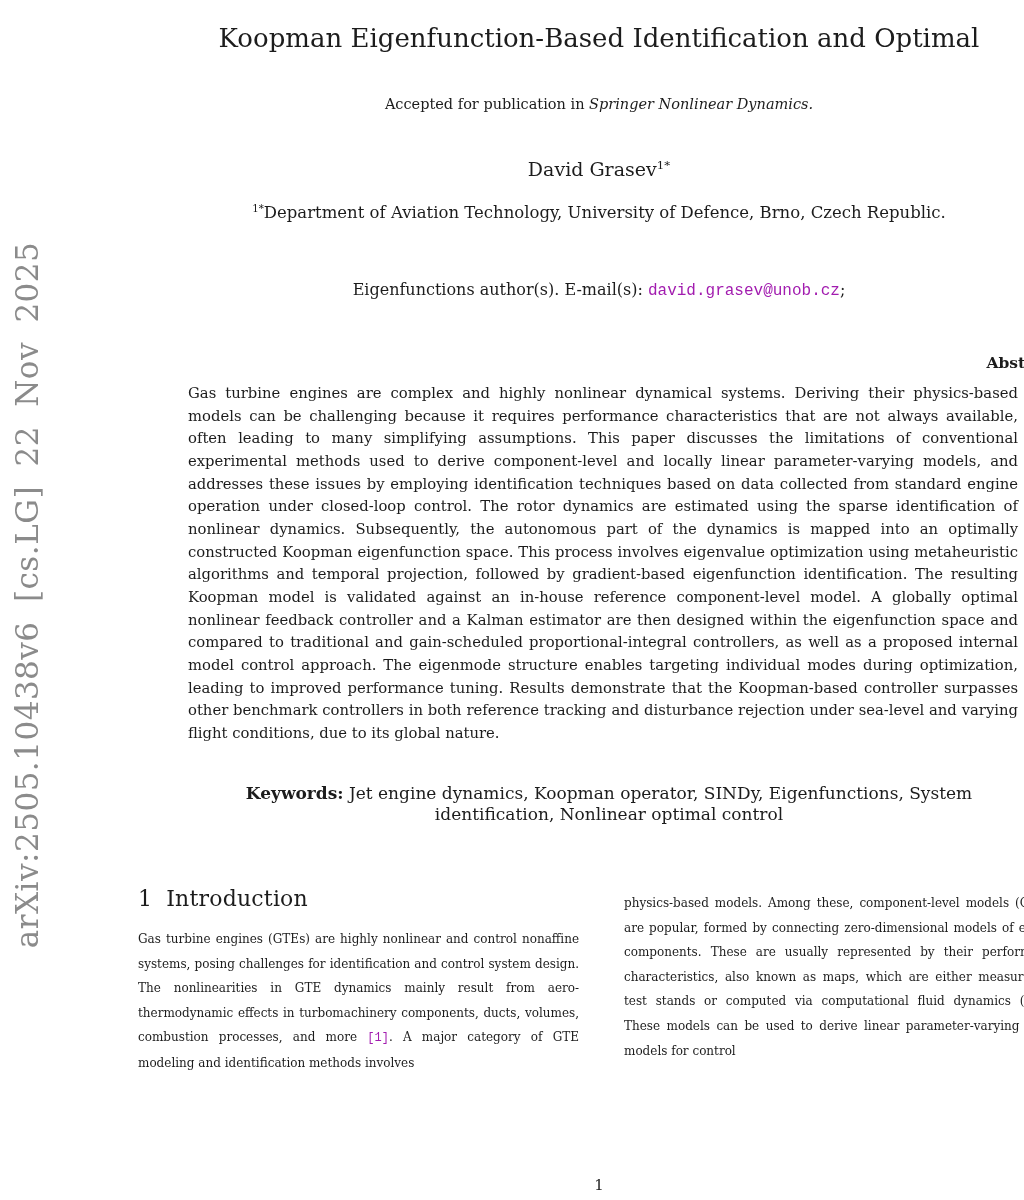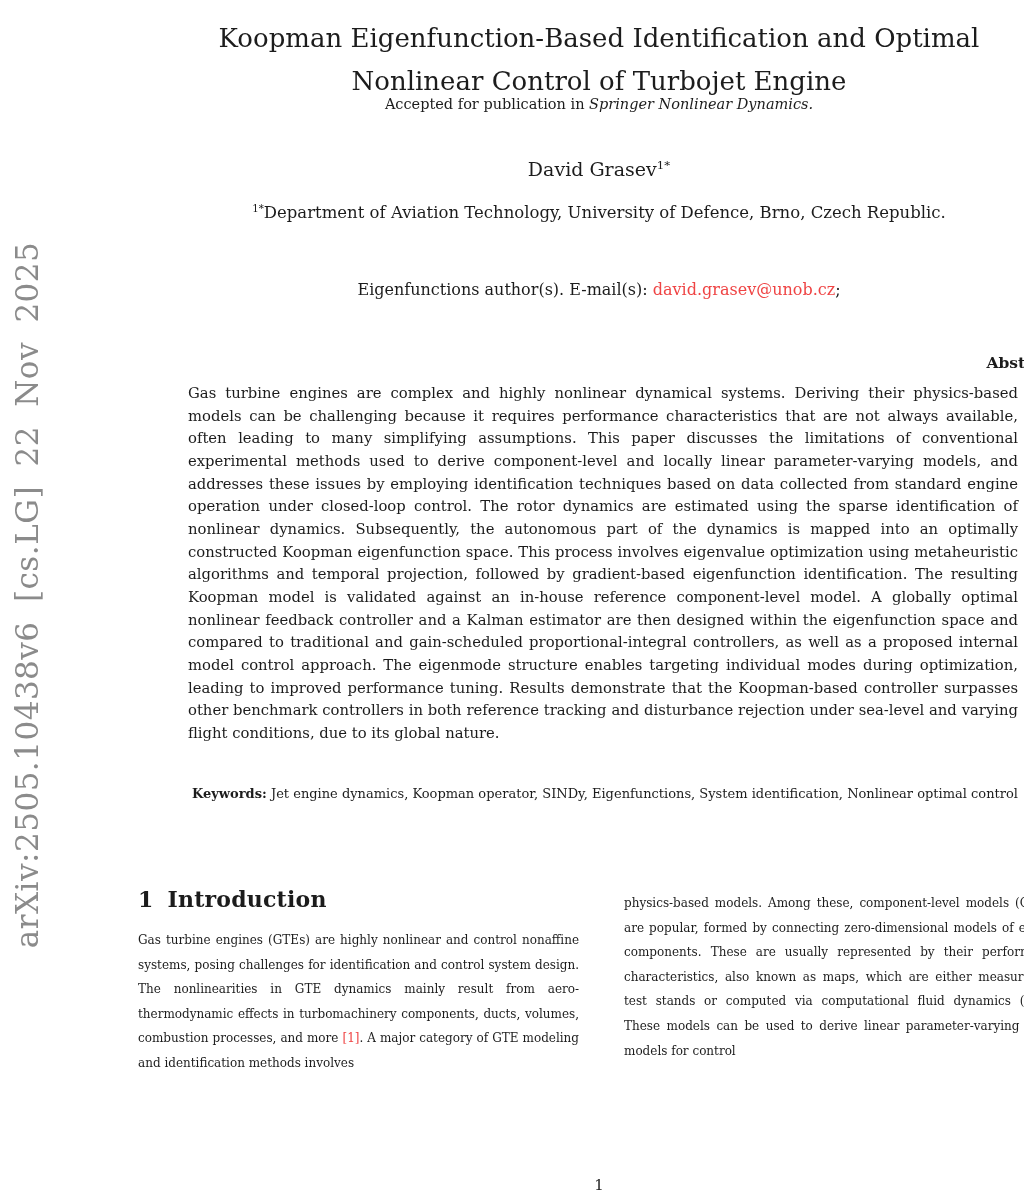--- a/index.html
+++ b/index.html
@@ -72,23 +72,24 @@
   .corresponding-line {
     position: absolute;
     top: 280px;
     left: 0;
     width: 100%;
     text-align: center;
     font-size: 16px;
   }
   sup { font-size: 0.62em; vertical-align: super; line-height: 0; }
   a.link-blue, .link-blue {
-    color: #ef4444;
+    color: #a21caf;
     text-decoration: none;
     cursor: pointer;
+    font-family: Liberation Mono, monospace;
   }
   .abstract-heading {
     position: absolute;
     top: 353px;
     left: 0;
     width: 100%;
     text-align: right;
     font-size: 15.5px;
     font-weight: bold;
   }
@@ -98,36 +99,36 @@
     left: 50px;
     width: 830px;
     font-size: 14.8px;
     line-height: 22.65px;
     text-align: justify;
     text-justify: inter-word;
   }
   .keywords {
     position: absolute;
     top: 783px;
-    left: 50px;
+    left: 56px;
     width: 830px;
-    font-size: 13px;
+    font-size: 17px;
     line-height: 21px;
-    text-align: right;
+    text-align: center;
   }
   .keywords .kw-label { font-weight: bold; }
   .intro-left {
     position: absolute;
     top: 886px;
     left: 0;
     width: 441px;
   }
   .intro-heading {
     font-size: 22px;
-    font-weight: bold;
+    font-weight: normal;
     margin: 0 0 16px 0;
     letter-spacing: 0.2px;
   }
   .intro-heading .sec-num { margin-right: 14px; }
   .col-text {
     font-size: 12px;
     line-height: 24.6px;
     text-align: justify;
     text-justify: inter-word;
   }
@@ -147,21 +148,20 @@
   }
 </style>
 </head>
 <body>
 
 <div class="watermark">arXiv:2505.10438v6 [cs.LG] 22 Nov 2025</div>
 
 <div class="container">
 
   <h1 class="title"><span>Koopman Eigenfunction-Based Identification and Optimal</span><br>
-    <span>Nonlinear Control of Turbojet Engine</span>
   </h1>
 
   <div class="accepted"><span>Accepted for publication in </span><span class="venue">Springer Nonlinear Dynamics.</span>
   </div>
 
   <div class="author-line"><span>David Grasev</span><sup>1*</sup>
   </div>
 
   <div class="affiliation-line"><sup>1*</sup><span>Department of Aviation Technology, University of Defence, Brno, Czech Republic.</span>
   </div>

